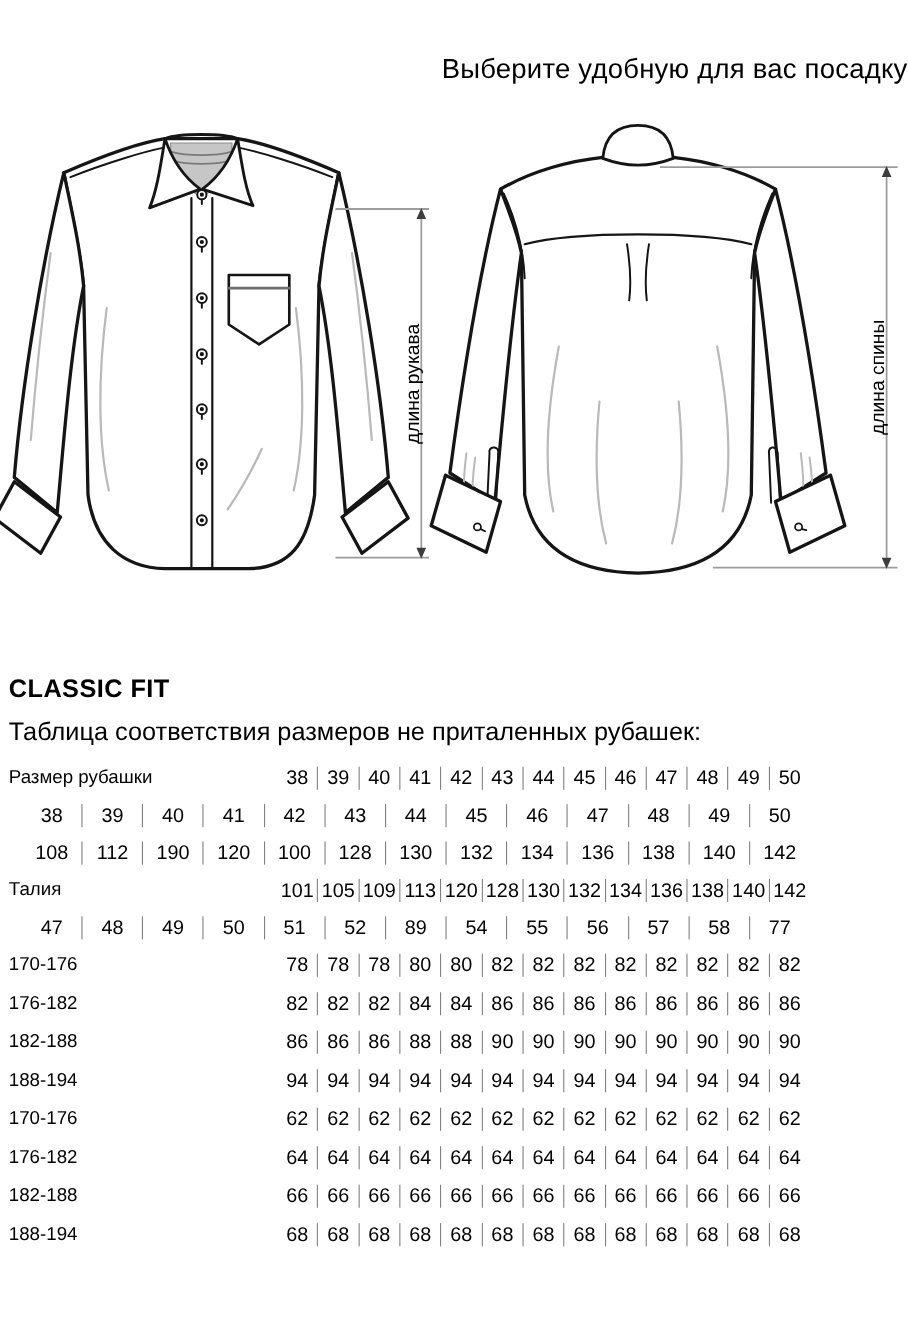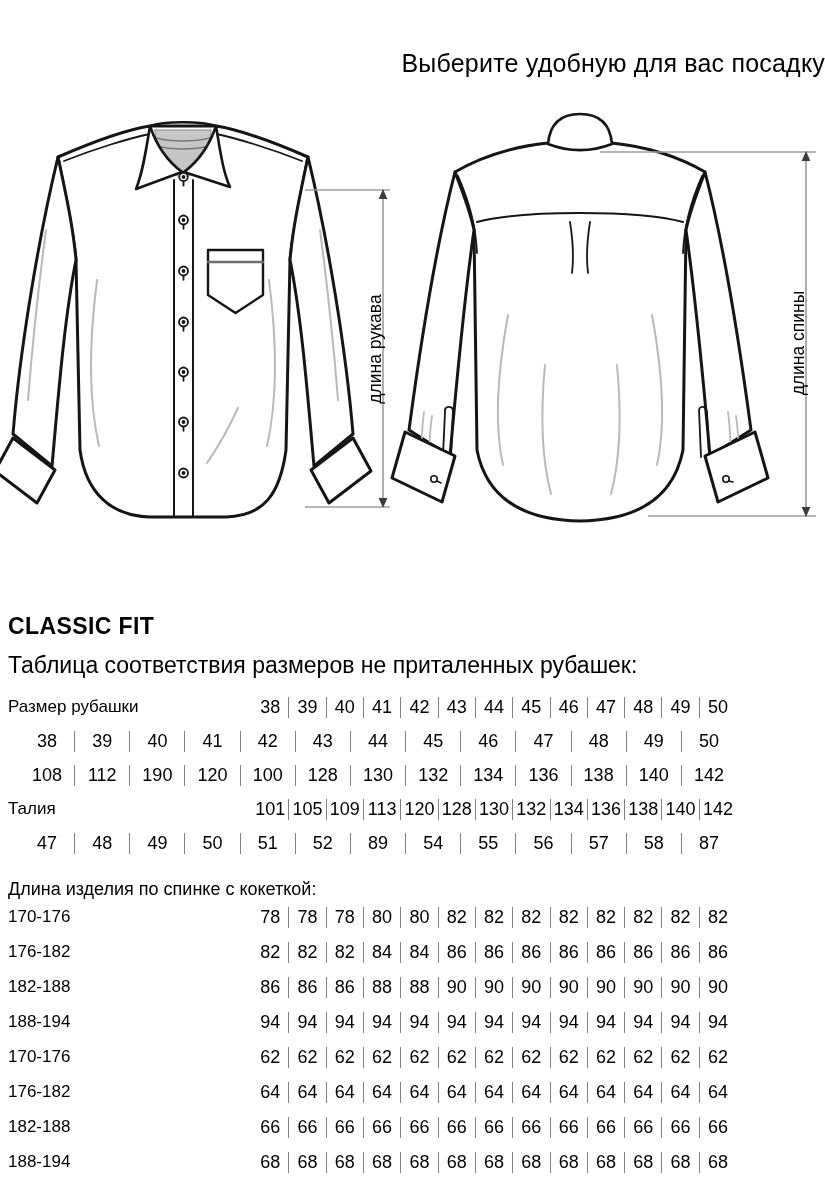--- a/index.html
+++ b/index.html
@@ -252,24 +252,23 @@
           <div class="tcell">49</div>
           <div class="tcell">50</div>
           <div class="tcell">51</div>
           <div class="tcell">52</div>
           <div class="tcell">89</div>
           <div class="tcell">54</div>
           <div class="tcell">55</div>
           <div class="tcell">56</div>
           <div class="tcell">57</div>
           <div class="tcell">58</div>
-          <div class="tcell">87</div>
+          <div class="tcell">77</div>
         </div>
       </div>
-      <div class="t-header">Длина изделия по спинке с кокеткой:</div>
       <div class="t-block grouped">
         <div class="trow">
           <div class="tlabel">170-176</div>
           <div class="tcell first">78</div>
           <div class="tcell">78</div>
           <div class="tcell">78</div>
           <div class="tcell">80</div>
           <div class="tcell">80</div>
           <div class="tcell">82</div>
           <div class="tcell">82</div>

